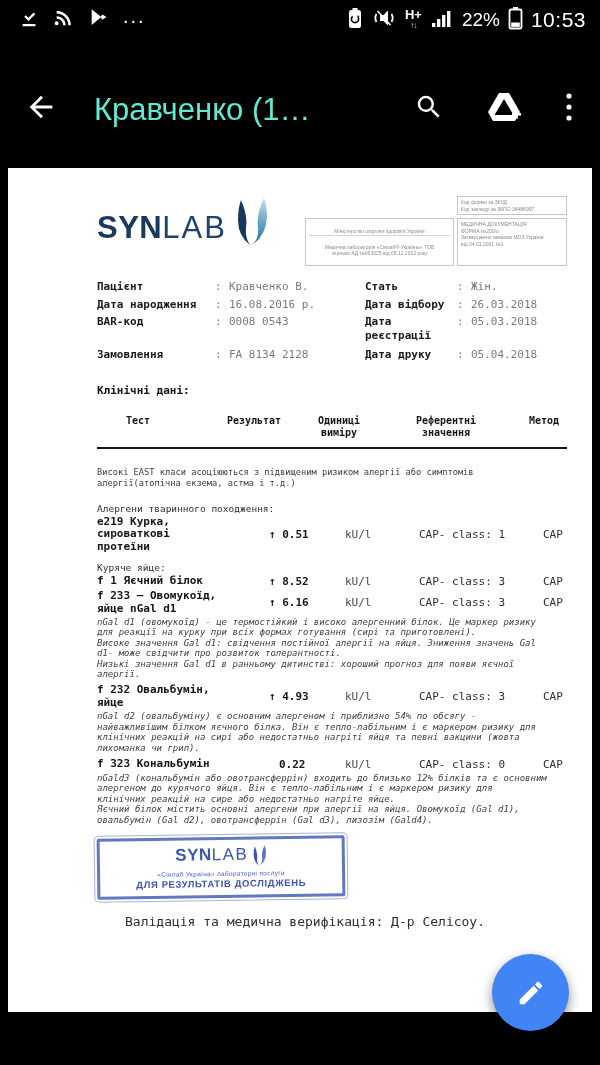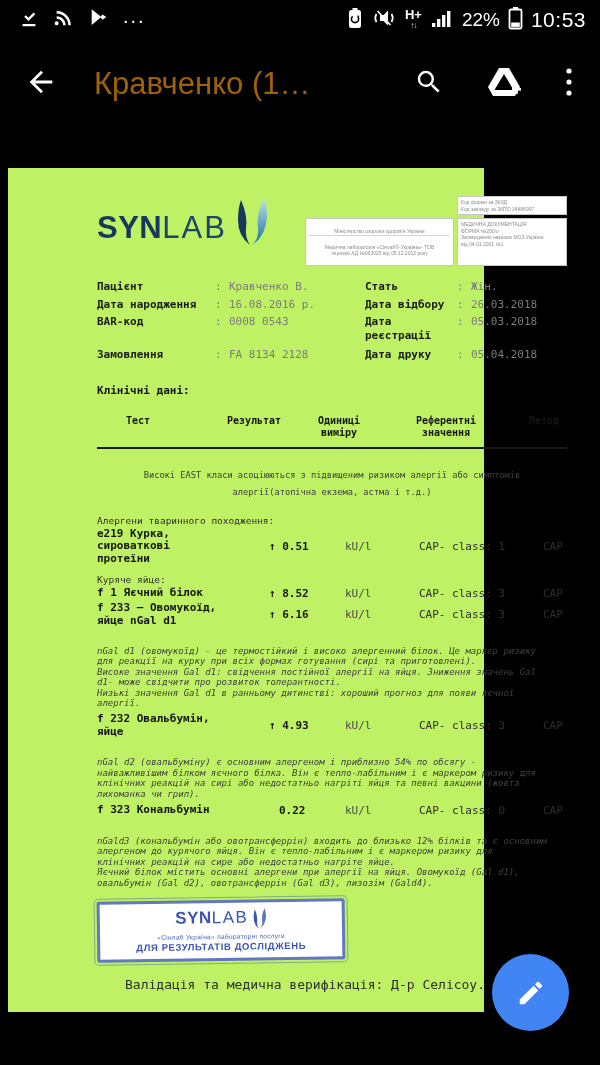--- a/index.html
+++ b/index.html
@@ -11,25 +11,25 @@
   .status-bar{height:40px;display:flex;align-items:center;color:#fff;padding:0 10px;box-sizing:border-box;}
   .sb-left{display:flex;align-items:center;gap:13px;padding-left:8px;}
   .sb-right{display:flex;align-items:center;gap:8px;margin-left:auto;padding-right:4px;}
   .sb-time{font-size:21px;letter-spacing:.5px;}
   .sb-pct{font-size:19px;}
   .sb-more{font-size:20px;letter-spacing:2px;line-height:10px;margin-top:-8px;}
   .hplus{display:flex;flex-direction:column;align-items:center;line-height:11px;}
   .hplus .h{font-size:13px;font-weight:bold;}
   .hplus .ud{font-size:8px;letter-spacing:-1px;color:#ddd;}
   
-  .app-bar{height:88px;display:flex;align-items:center;color:#a16207;padding:0 20px 0 24px;box-sizing:border-box;}
+  .app-bar{height:88px;display:flex;align-items:flex-end;color:#5eead4;padding:0 20px 0 24px;box-sizing:border-box;}
   .ab-title{font-size:31px;font-weight:500;margin-left:36px;flex:1;white-space:nowrap;overflow:hidden;}
   .ab-icons{display:flex;align-items:center;gap:42px;padding-right:6px;}
   
-  .viewer{position:absolute;top:168px;left:8px;width:476px;height:844px;background:#bef264;}
+  .viewer{position:absolute;top:168px;left:8px;width:584px;height:844px;background:#ffffff;}
   .content{position:absolute;left:89px;top:0;width:470px;color:#222;}
   .mono{font-family:"DejaVu Sans Mono",monospace;}
   
   .head-row{display:flex;margin-top:28px;}
   .logo{display:flex;align-items:flex-start;}
   .logo .syn{font-size:31px;font-weight:bold;color:#17395d;letter-spacing:.5px;line-height:40px;margin-top:12px;}
   .logo .lab{font-size:31px;font-weight:300;color:#1d446b;letter-spacing:2px;line-height:40px;margin-top:12px;}
   .logo svg{margin-left:2px;}
   .boxes{margin-left:auto;width:262px;font-size:5px;line-height:1.3;color:#8c8c8c;}
   .boxes .b{border:1px solid #c6c6c6;padding:2px 3px;background:#fff;white-space:pre-line;box-sizing:border-box;}
@@ -43,31 +43,31 @@
   .prow{display:flex;align-items:flex-start;margin-bottom:4px;}
   .plabel{display:inline-block;width:118px;font-weight:bold;color:#1b1b1b;flex:none;}
   .plabel2{display:inline-block;width:92px;font-weight:bold;color:#1b1b1b;flex:none;}
   .pcolon{display:inline-block;width:14px;color:#7b7b7b;flex:none;}
   .pval{color:#7b7b7b;width:136px;flex:none;}
   .pval2{color:#7b7b7b;}
   
   .clin{margin-top:22px;font-size:11px;font-weight:bold;color:#161616;}
   .thead{position:relative;height:36px;margin-top:14px;border-bottom:2px solid #191919;}
   .th{position:absolute;top:4px;transform:translateX(-50%);font-size:10px;font-weight:bold;color:#161616;text-align:center;white-space:pre-line;line-height:12px;}
-  .east{margin-top:18px;font-size:8.7px;line-height:17px;color:#3d3d3d;white-space:pre-line;text-align:center;}
+  .east{margin-top:18px;font-size:8.7px;line-height:11px;color:#3d3d3d;white-space:pre-line;}
   .classes{margin:2px 0 0 100px;font-size:9px;line-height:11.5px;color:#3d3d3d;white-space:pre;}
   .sect{margin-top:14px;font-size:9.5px;color:#2e2e2e;}
   
   .rrow{display:grid;grid-template-columns:168px 78px 76px 122px 26px;align-items:center;margin-top:5px;font-size:11px;}
   .rname{font-weight:bold;color:#161616;white-space:pre-line;line-height:12.5px;}
   .rres{font-weight:bold;color:#161616;padding-left:4px;}
   .runit{color:#4a4a4a;padding-left:2px;}
   .rref{color:#2e2e2e;}
   .rmeth{color:#2e2e2e;padding-left:2px;}
-  .note{margin-top:19px;font-size:9px;line-height:10.4px;color:#3f3f3f;font-style:italic;white-space:pre-line;}
+  .note{margin-top:2px;font-size:9px;line-height:10.4px;color:#3f3f3f;font-style:italic;white-space:pre-line;}
   
   .stamp{margin-top:12px;width:248px;border:3px solid rgba(60,85,179,.8);outline:1px solid rgba(60,85,179,.45);outline-offset:2px;border-radius:2px;padding:5px 8px 6px;box-sizing:border-box;transform:rotate(-.8deg);color:#3c55b3;background:#fff;}
   .stamp .srow{display:flex;align-items:flex-start;justify-content:center;}
   .stamp .syn{font-size:17px;font-weight:bold;letter-spacing:.5px;}
   .stamp .lab{font-size:17px;font-weight:300;letter-spacing:1.5px;}
   .stamp .l1{font-size:6.5px;text-align:center;margin-top:1px;letter-spacing:.3px;color:#4a61bb;}
   .stamp .l2{font-size:9.5px;font-weight:bold;text-align:center;letter-spacing:.6px;margin-top:1px;}
   .valid{margin:16px 0 0 28px;font-size:13px;color:#2e2e2e;}
   .trans{margin:14px 0 0 28px;font-size:9.5px;color:#2e2e2e;}
   

